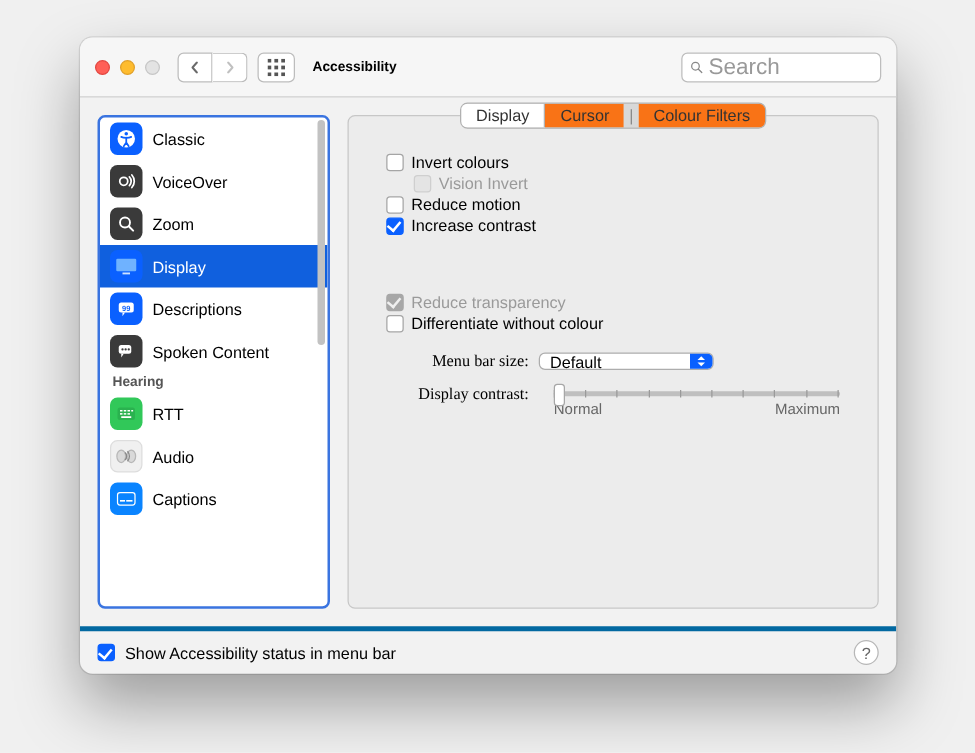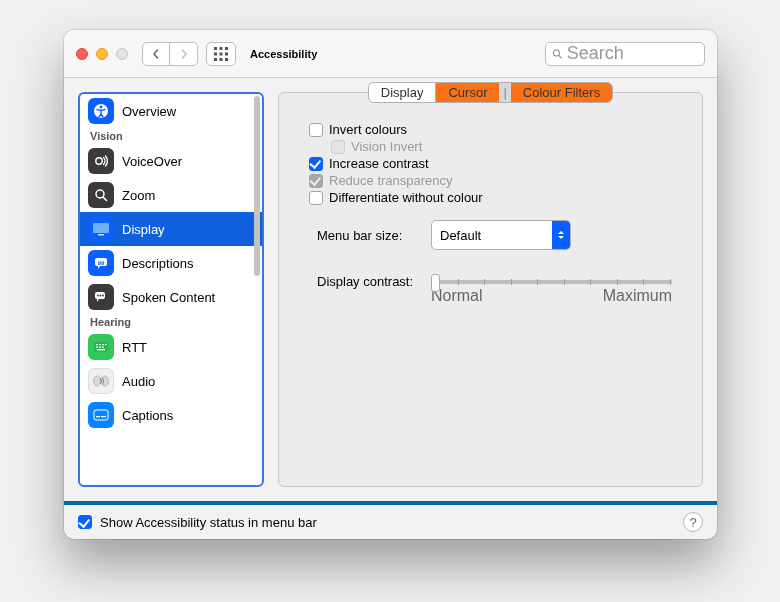--- a/index.html
+++ b/index.html
@@ -146,21 +146,21 @@
   .options {
     width: 100%;
     padding: 10px 8px 0 8px;
   }
   .opt-row {
     display: flex; align-items: center; gap: 6px;
     padding: 1px 0;
     font-size: 13px;
   }
   .opt-row.indent { padding-left: 22px; color: #9a9a9a; }
-  .opt-row.disabled { color: #9a9a9a; }
+  .opt-row.disabled { color: #9a9a9a; margin-top: 44px; }
   .cb {
     width: 14px; height: 14px;
     border: 1px solid #a5a5a5;
     border-radius: 3px;
     background: #fff;
     display: inline-flex; align-items: center; justify-content: center;
     flex-shrink: 0;
   }
   .cb.checked { background: #0a60ff; border-color: #0a60ff; }
   .cb.checked::after {
@@ -170,24 +170,24 @@
   }
   .cb.disabled { background: #e4e4e4; border-color: #cfcfcf; }
   .cb.checked.disabled { background: #a7a7a7; border-color: #a7a7a7; }
   .cb.checked.disabled::after { border-color: #efefef; }
 
   .form-row {
     display: flex; align-items: center; gap: 8px;
     margin-top: 14px; margin-bottom: 10px;
     padding-left: 8px;
   }
-  .form-label { font-size: 13px; width: 106px; }
+  .form-label { font-size: 13px; text-align: right; width: 106px; font-family: Liberation Serif, serif; }
   .select {
     display: flex; align-items: center;
-    height: 30px; width: 140px;
+    height: 14px; width: 140px;
     background: #fff;
     border: 1px solid #adadad;
     border-radius: 5px;
     font-size: 13px;
     position: relative;
     padding-left: 8px;
   }
   .select .caret {
     position: absolute; right: 0; top: 0;
     width: 18px; height: 100%;
@@ -197,41 +197,41 @@
   }
   .select .caret::before, .select .caret::after {
     content: ""; width: 0; height: 0;
     border-left: 3px solid transparent;
     border-right: 3px solid transparent;
   }
   .select .caret::before { border-bottom: 3px solid #fff; margin-bottom: 2px; }
   .select .caret::after { border-top: 3px solid #fff; }
 
   .slider-row {
-    display: flex; align-items: flex-start; gap: 8px;
-    margin-top: 24px;
+    display: flex; align-items: flex-start; gap: 20px;
+    margin-top: 10px;
     padding-left: 8px;
   }
   .slider-area { flex: 1; }
   .slider-track {
     height: 4px; background: #bfbfbf; border-radius: 2px;
     position: relative; margin: 6px 0 2px 0;
   }
   .slider-tick {
     position: absolute; top: -1px; width: 1px; height: 6px; background: #9a9a9a;
   }
   .slider-thumb {
     position: absolute; left: 0; top: -6px;
     width: 9px; height: 18px;
     background: #fff; border: 1px solid #a7a7a7;
     border-radius: 3px;
   }
   .slider-labels {
     display: flex; justify-content: space-between;
-    font-size: 16px; color: #666; margin-top: 3px;
+    font-size: 12px; color: #666; margin-top: 3px;
   }
 
   
   .footer {
     height: 38px;
     border-top: 4px solid #0369a1;
     display: flex; align-items: center;
     padding: 0 14px;
     gap: 8px;
   }
@@ -297,23 +297,22 @@
     <div class="sidebar-wrap">
       <div class="sidebar" id="sidebar">
           <div class="sb-item">
             <div class="sb-icon" style="background:#0a60ff">
               <svg width="16" height="16" viewBox="0 0 16 16">
                 <circle cx="8" cy="8" r="7" fill="#fff"></circle>
                 <circle cx="8" cy="4" r="1.4" fill="#0a60ff"></circle>
                 <path d="M4 6.5c2 1 6 1 8 0M8 7v4l-2 3M8 11l2 3" stroke="#0a60ff" stroke-width="1.4" fill="none" stroke-linecap="round"></path>
               </svg>
             </div>
-            <span class="sb-label">Overview</span>
-          </div>
-          <div class="sb-category">Vision</div>
+            <span class="sb-label">Classic</span>
+          </div>
           <div class="sb-item">
             <div class="sb-icon" style="background:#3a3a3a">
               <svg width="16" height="16" viewBox="0 0 16 16">
                 <circle cx="6" cy="8" r="3.2" fill="none" stroke="#fff" stroke-width="1.4"></circle>
                 <path d="M10.5 4.5a5 5 0 0 1 0 7M12.5 3a7.5 7.5 0 0 1 0 10" stroke="#fff" stroke-width="1.4" fill="none" stroke-linecap="round"></path>
               </svg>
             </div>
             <span class="sb-label">VoiceOver</span>
           </div>
           <div class="sb-item">
@@ -406,20 +405,24 @@
         </div>
 
       <div class="options">
         <div class="opt-row">
           <span class="cb"></span>
           <span>Invert colours</span>
         </div>
         <div class="opt-row indent">
           <span class="cb disabled"></span>
           <span>Vision Invert</span>
+        </div>
+        <div class="opt-row">
+          <span class="cb"></span>
+          <span>Reduce motion</span>
         </div>
         <div class="opt-row">
           <span class="cb checked"></span>
           <span>Increase contrast</span>
         </div>
         <div class="opt-row disabled">
           <span class="cb checked disabled"></span>
           <span>Reduce transparency</span>
         </div>
         <div class="opt-row">

